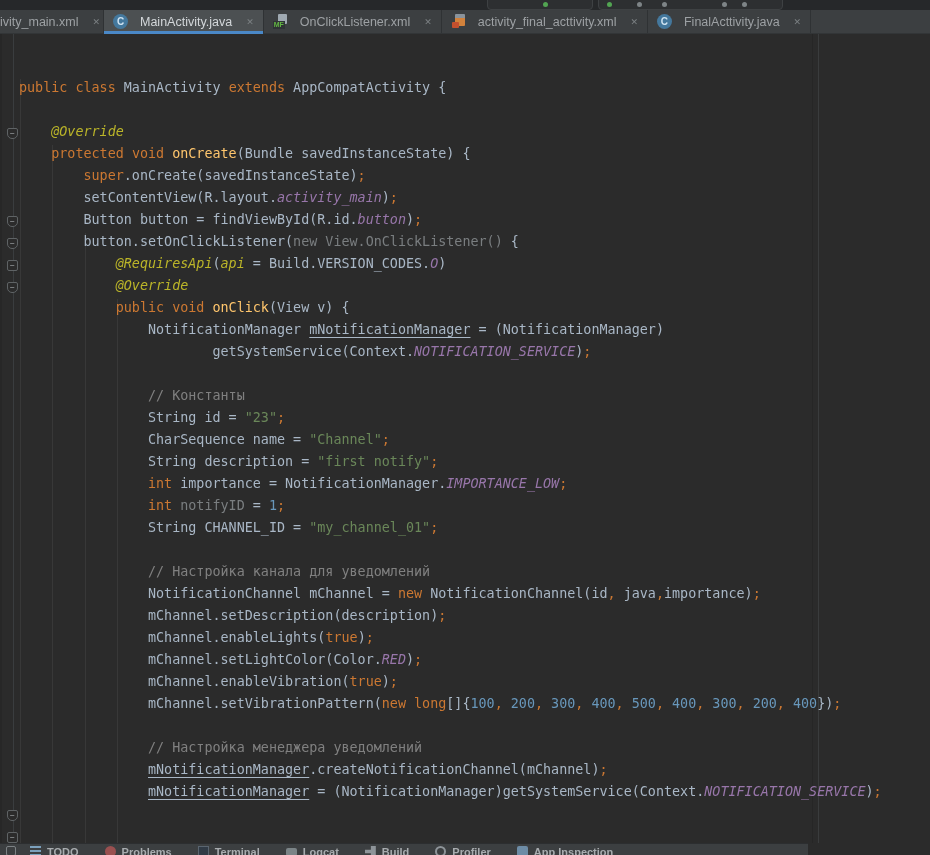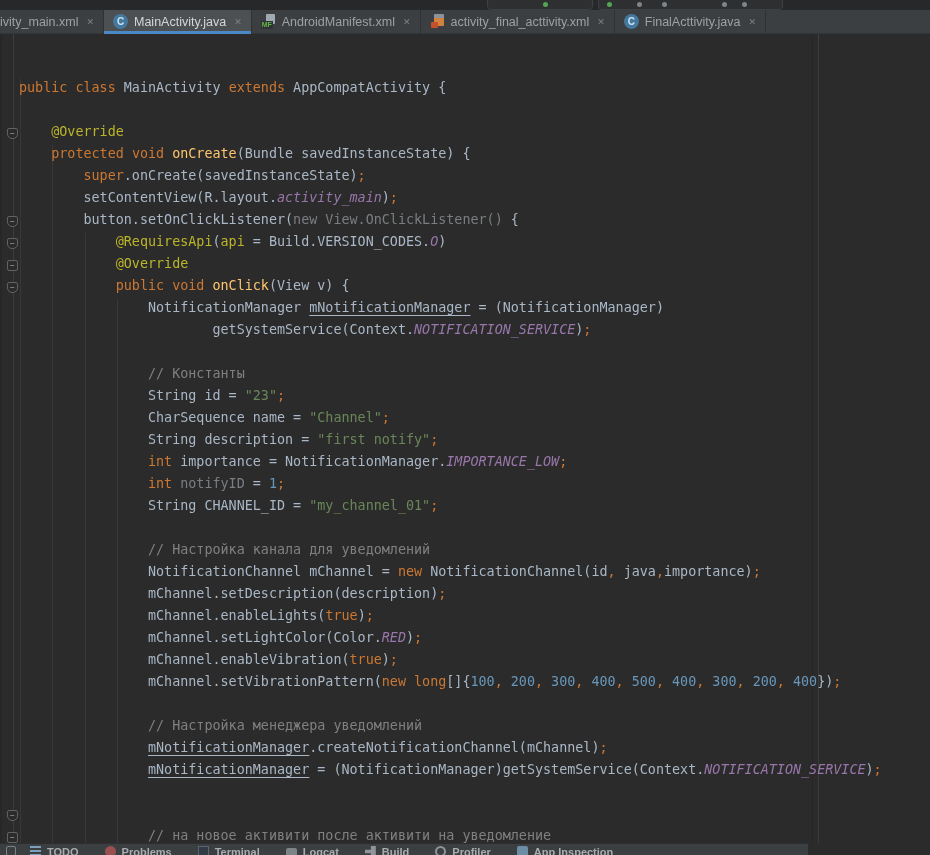--- a/index.html
+++ b/index.html
@@ -5,21 +5,21 @@
   html,body{margin:0;padding:0;background:#2b2b2b;}
   .app{position:relative;width:930px;height:855px;overflow:hidden;background:var(--editor-bg);font-family:"Liberation Sans",sans-serif;}
 
   
   .topstrip{position:absolute;left:0;top:0;width:930px;height:10px;background:var(--topstrip-bg);z-index:6;}
   .pill{position:absolute;top:-8px;height:16px;border:1px solid #3e4143;border-radius:4px;background:#2d2f31;}
   .dot{position:absolute;top:2px;width:5px;height:5px;border-radius:50%;}
 
   
   .tabbar{position:absolute;left:0;top:10px;width:930px;height:24px;background:var(--bar-bg);display:flex;align-items:stretch;z-index:5;border-bottom:1px solid #323537;box-sizing:border-box;}
-  .tab{position:relative;display:flex;align-items:center;gap:6px;padding:0 9px;border-right:1px solid #2f3234;cursor:default;}
+  .tab{position:relative;display:flex;align-items:center;gap:12px;padding:0 9px;border-right:1px solid #2f3234;cursor:default;}
   .tab.clipped{width:104px;box-sizing:border-box;padding-left:0;overflow:hidden;}
   .tab .tablabel{font-size:12.5px;color:var(--tab-text);white-space:nowrap;}
   .tab.active{background:var(--tab-active-bg);}
   .tab.active .tablabel{color:var(--tab-text-active);}
   .tab.active::after{content:"";position:absolute;left:0;right:0;bottom:-1px;height:3px;background:var(--accent);}
   .tabclose{font-size:9px;color:#7b8083;margin-left:2px;}
   .tabicon{position:relative;width:15px;height:15px;flex:0 0 auto;}
   .java-class-icon{border-radius:50%;background:#44789d;}
   .java-class-icon::after{content:"C";position:absolute;left:0;top:0;width:15px;height:15px;line-height:15px;text-align:center;font-size:10px;font-weight:bold;color:#cfe3f1;}
   .manifest-file-icon::before{content:"";position:absolute;right:1px;top:0;width:9px;height:10px;background:#9fa9b1;border-radius:1px;}
@@ -27,21 +27,21 @@
   .layout-xml-file-icon::before{content:"";position:absolute;right:1px;top:0;width:10px;height:12px;background:linear-gradient(#8a939b 0 35%,#d2823c 35% 100%);border-radius:1px;}
   .layout-xml-file-icon::after{content:"";position:absolute;left:1px;bottom:1px;width:7px;height:6px;background:#c4502e;border-radius:1px;}
 
   
   .editor{position:absolute;left:0;top:34px;width:930px;bottom:12px;background:var(--editor-bg);overflow:hidden;}
   .code{position:absolute;left:0;top:6px;width:930px;padding-left:19px;box-sizing:border-box;z-index:2;margin-top:37px;}
   .code-line{height:22px;line-height:22px;white-space:pre;font-family:"DejaVu Sans Mono",monospace;font-size:13.4px;color:var(--plain);}
   .tk-kw{color:var(--kw);}
   .tk-pl{color:var(--plain);}
   .tk-meth{color:var(--method);}
-  .tk-ann{color:var(--annotation);}
+  .tk-ann{color:var(--annotation);font-style:italic;}
   .tk-str{color:var(--string);}
   .tk-num{color:var(--number);}
   .tk-cmt{color:var(--comment);}
   .tk-con{color:var(--constant);font-style:italic;}
   .tk-dim{color:var(--dim);}
   .tk-ul{color:var(--plain);text-decoration:underline;text-underline-offset:3px;text-decoration-thickness:1px;}
 
   .gutterline{position:absolute;left:13px;top:34px;bottom:12px;width:1px;background:var(--gutter-line);z-index:1;}
   .leftedge{position:absolute;left:0;top:34px;bottom:12px;width:2px;background:#272727;z-index:1;}
   .fold{position:absolute;left:7px;width:11px;height:11px;box-sizing:border-box;border:1px solid var(--fold);background:var(--editor-bg);color:#9ba0a3;font:8px/9px "DejaVu Sans Mono",monospace;text-align:center;z-index:3;border-radius:2px;}
@@ -85,21 +85,21 @@
         <span class="tablabel">ivity_main.xml</span>
         <span class="tabclose">✕</span>
       </div>
       <div class="tab active">
         <span class="tabicon java-class-icon"></span>
         <span class="tablabel">MainActivity.java</span>
         <span class="tabclose">✕</span>
       </div>
       <div class="tab">
         <span class="tabicon manifest-file-icon"></span>
-        <span class="tablabel">AndroidManifest.xml</span>
+        <span class="tablabel">OnClickListener.xml</span>
         <span class="tabclose">✕</span>
       </div>
       <div class="tab">
         <span class="tabicon layout-xml-file-icon"></span>
         <span class="tablabel">activity_final_acttivity.xml</span>
         <span class="tabclose">✕</span>
       </div>
       <div class="tab">
         <span class="tabicon java-class-icon"></span>
         <span class="tablabel">FinalActtivity.java</span>
@@ -108,20 +108,21 @@
     </div>
 
   <div class="editor">
     <div class="code" id="code">
         <div class="code-line"><span></span><span class="tk-kw">public</span><span class="tk-pl"> </span><span class="tk-kw">class</span><span class="tk-pl"> MainActivity </span><span class="tk-kw">extends</span><span class="tk-pl"> AppCompatActivity {</span></div>
         <div class="code-line"><span></span></div>
         <div class="code-line"><span>    </span><span class="tk-ann">@Override</span></div>
         <div class="code-line"><span>    </span><span class="tk-kw">protected</span><span class="tk-pl"> </span><span class="tk-kw">void</span><span class="tk-pl"> </span><span class="tk-meth">onCreate</span><span class="tk-pl">(Bundle savedInstanceState) {</span></div>
         <div class="code-line"><span>        </span><span class="tk-kw">super</span><span class="tk-pl">.onCreate(savedInstanceState)</span><span class="tk-kw">;</span></div>
         <div class="code-line"><span>        </span><span class="tk-pl">setContentView(R.layout.</span><span class="tk-con">activity_main</span><span class="tk-pl">)</span><span class="tk-kw">;</span></div>
+        <div class="code-line"><span>        </span><span class="tk-pl">Button button = findViewById(R.id.</span><span class="tk-con">button</span><span class="tk-pl">)</span><span class="tk-kw">;</span></div>
         <div class="code-line"><span>        </span><span class="tk-pl">button.setOnClickListener(</span><span class="tk-dim">new View.OnClickListener()</span><span class="tk-pl"> {</span></div>
         <div class="code-line"><span>            </span><span class="tk-ann">@RequiresApi</span><span class="tk-pl">(</span><span class="tk-ann">api</span><span class="tk-pl"> = Build.VERSION_CODES.</span><span class="tk-con">O</span><span class="tk-pl">)</span></div>
         <div class="code-line"><span>            </span><span class="tk-ann">@Override</span></div>
         <div class="code-line"><span>            </span><span class="tk-kw">public</span><span class="tk-pl"> </span><span class="tk-kw">void</span><span class="tk-pl"> </span><span class="tk-meth">onClick</span><span class="tk-pl">(View v) {</span></div>
         <div class="code-line"><span>                </span><span class="tk-pl">NotificationManager </span><span class="tk-ul">mNotificationManager</span><span class="tk-pl"> = (NotificationManager)</span></div>
         <div class="code-line"><span>                        </span><span class="tk-pl">getSystemService(Context.</span><span class="tk-con">NOTIFICATION_SERVICE</span><span class="tk-pl">)</span><span class="tk-kw">;</span></div>
         <div class="code-line"><span></span></div>
         <div class="code-line"><span>                </span><span class="tk-cmt">// Константы</span></div>
         <div class="code-line"><span>                </span><span class="tk-pl">String id = </span><span class="tk-str">"23"</span><span class="tk-kw">;</span></div>
         <div class="code-line"><span>                </span><span class="tk-pl">CharSequence name = </span><span class="tk-str">"Channel"</span><span class="tk-kw">;</span></div>

